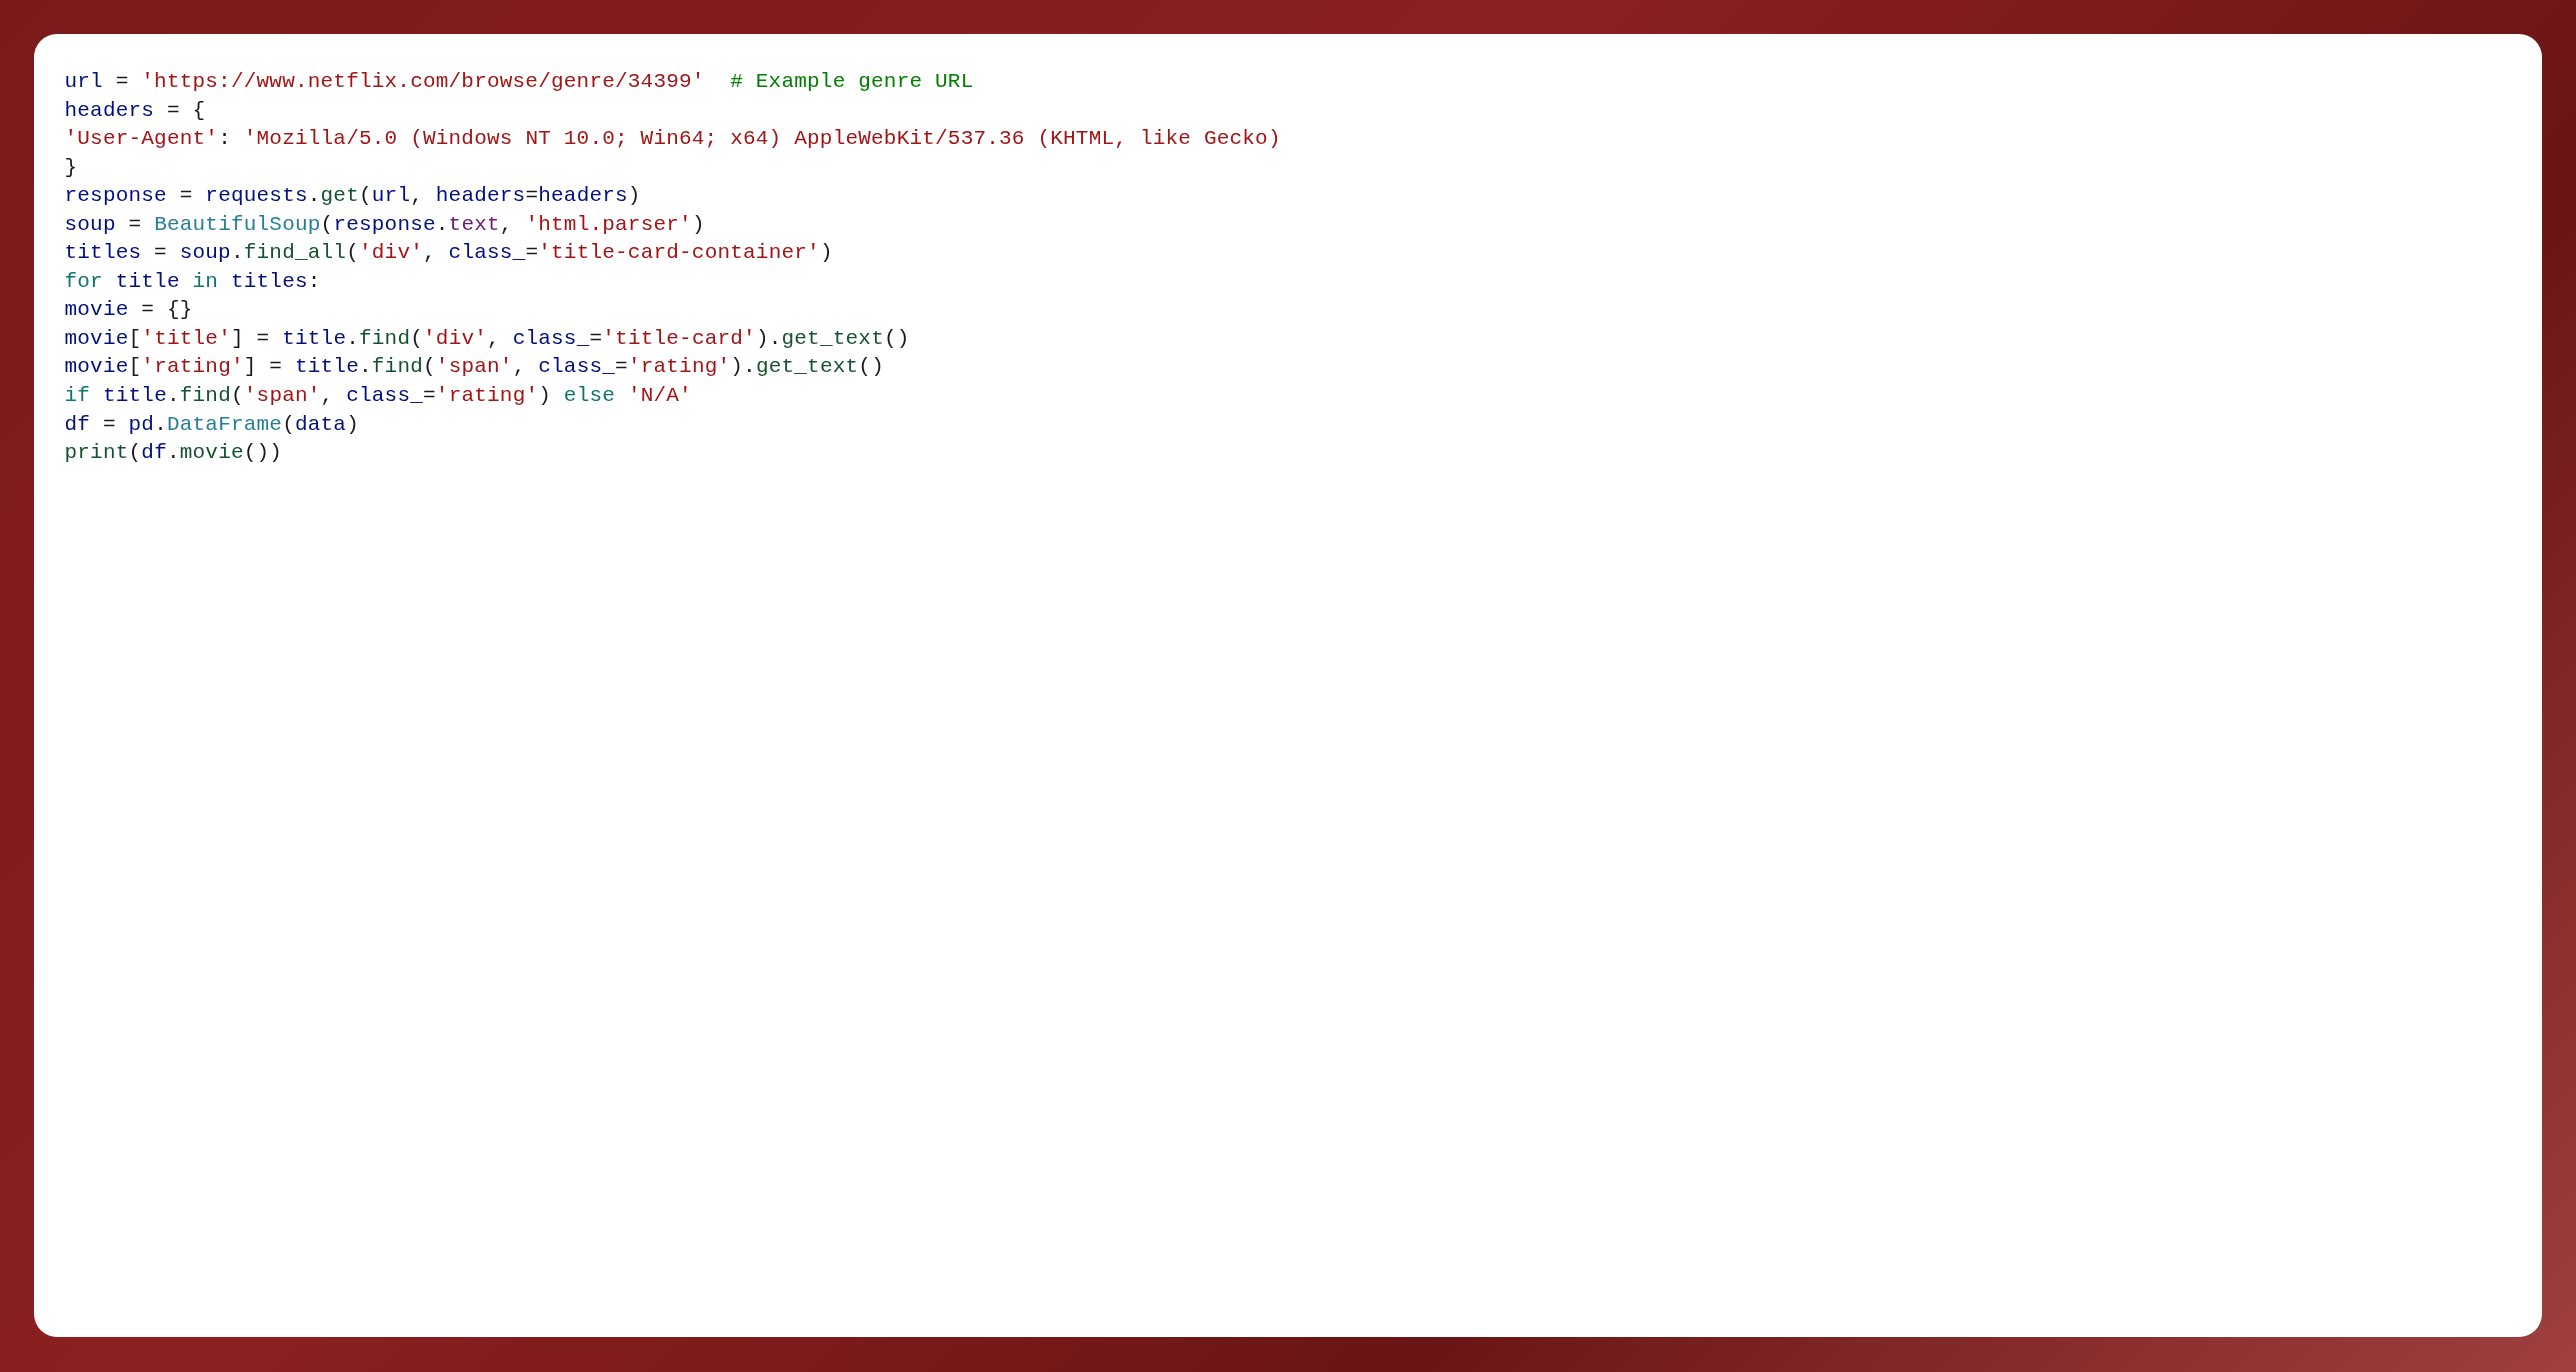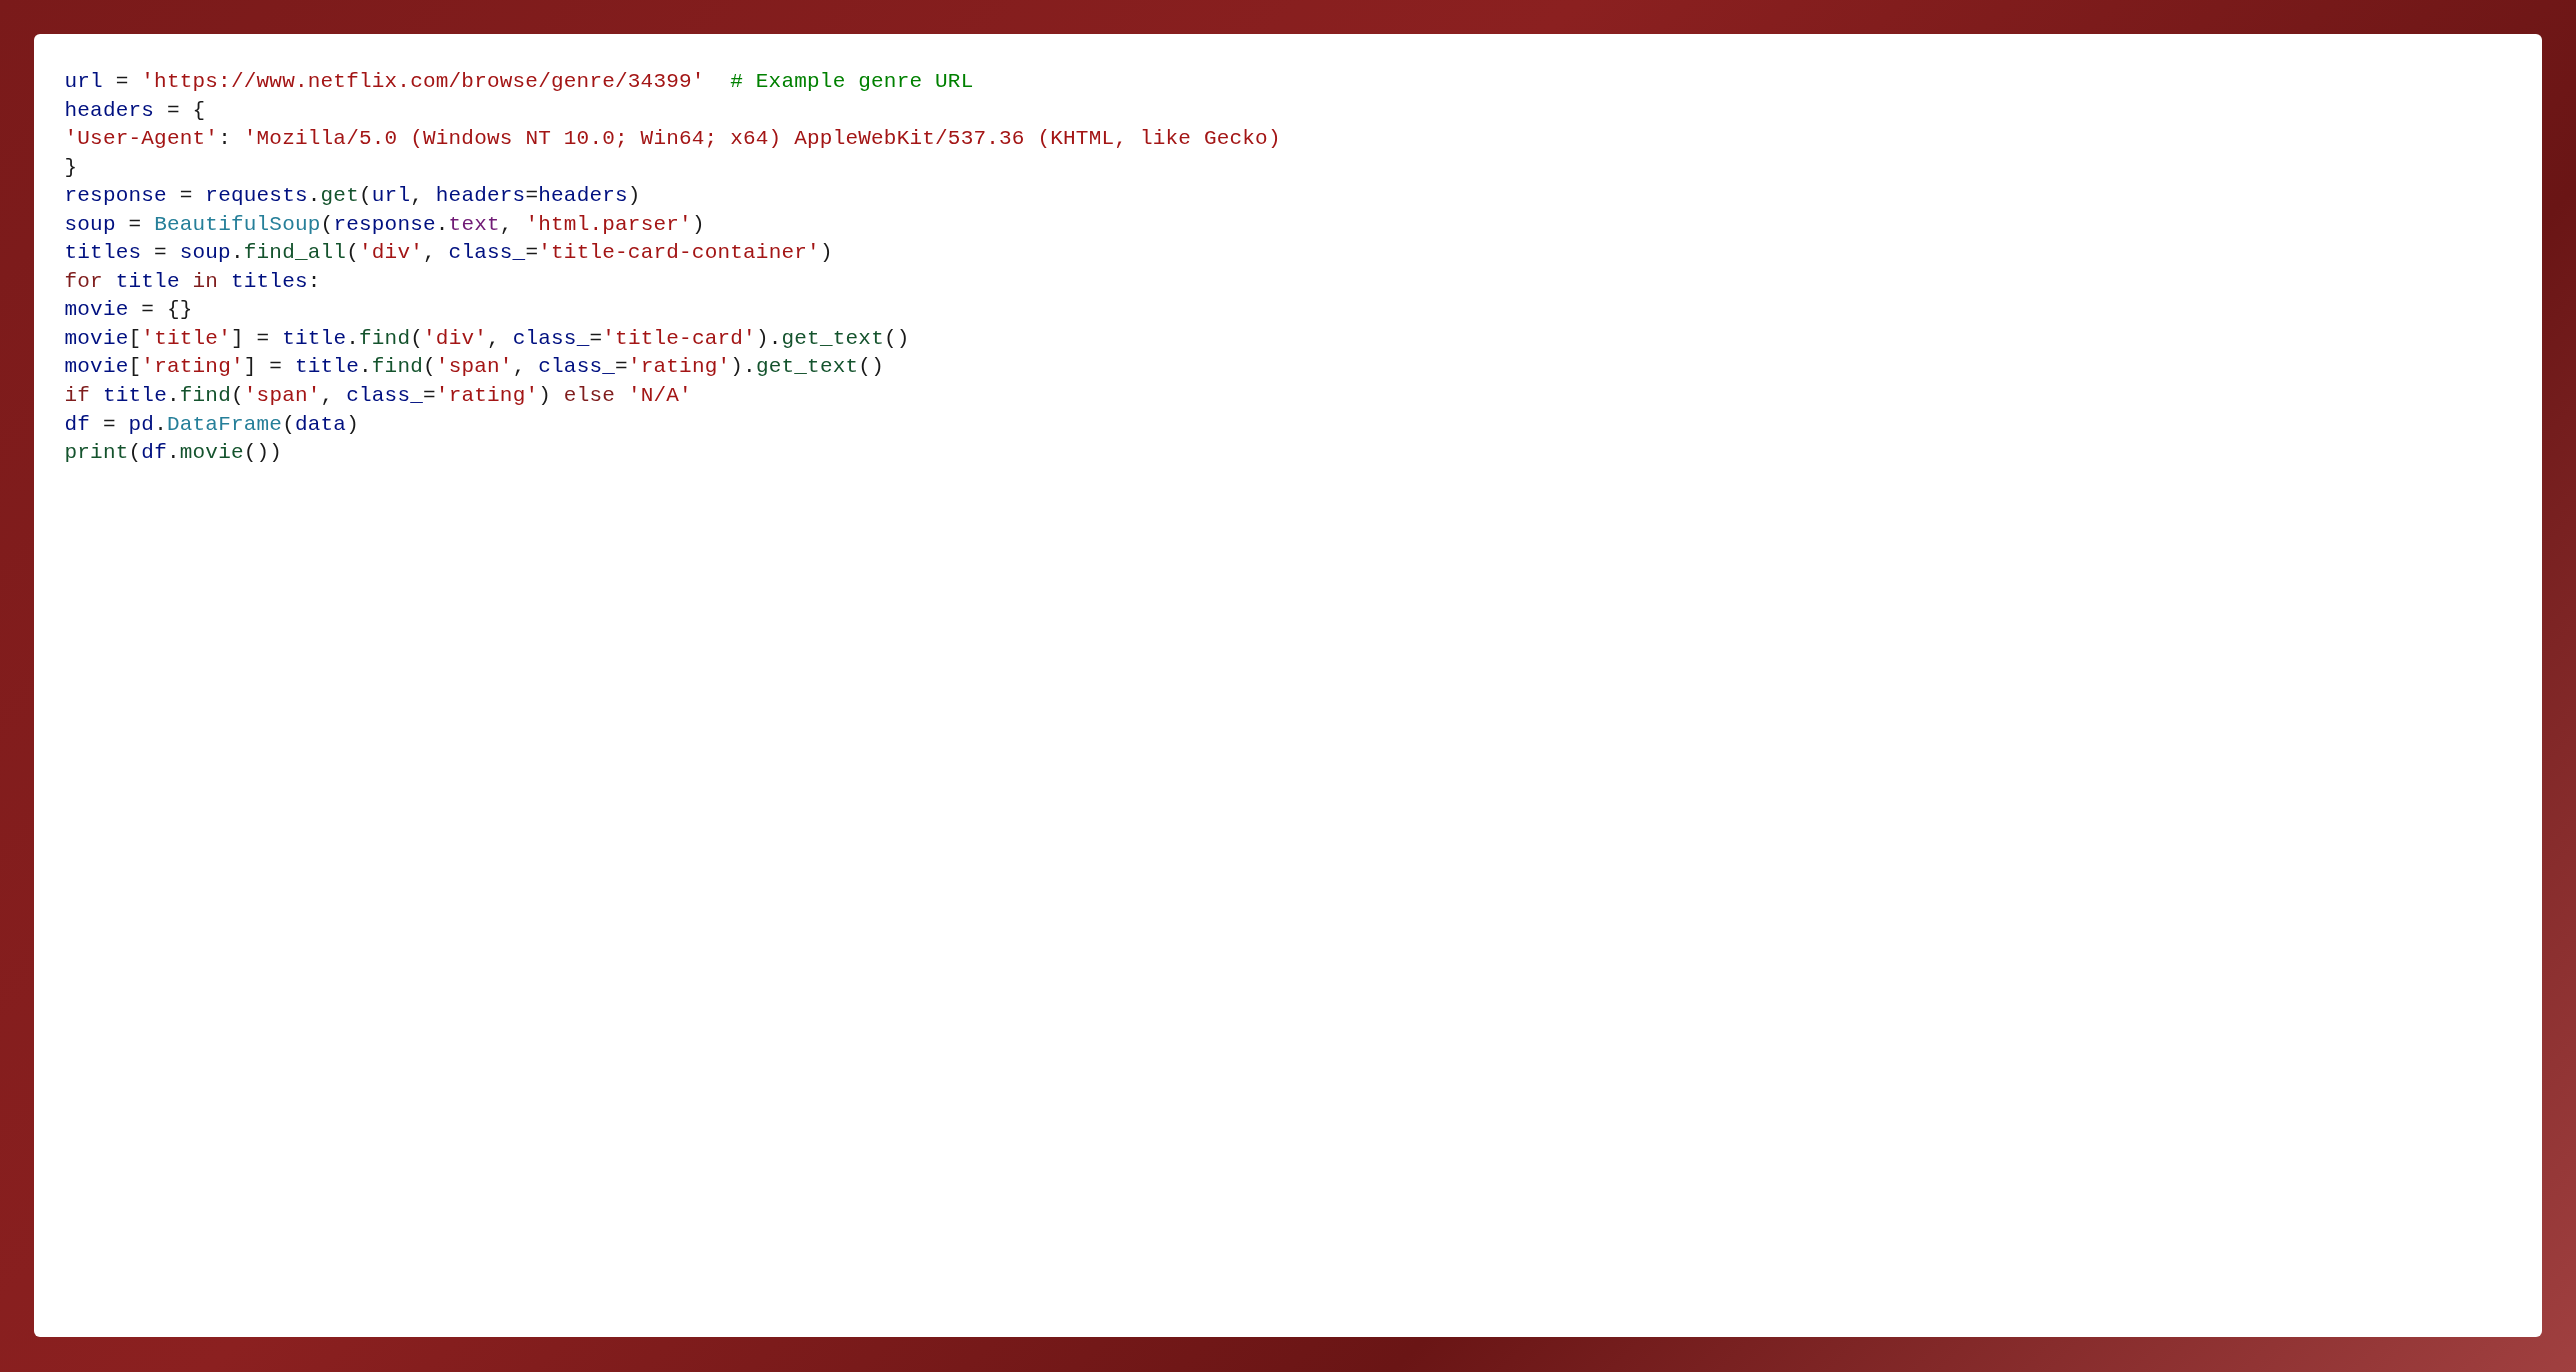--- a/index.html
+++ b/index.html
@@ -8,37 +8,37 @@
       box-sizing: border-box;
     }
     body {
       background: linear-gradient(135deg, #7a1a1a 0%, #8b2020 40%, #6a1515 70%, #a04040 100%);
       min-height: 100vh;
       padding: 34px;
       font-family: 'Consolas', 'Monaco', 'Courier New', monospace;
     }
     .code-container {
       background: #ffffff;
-      border-radius: 6px;
+      border-radius: 23px;
       padding: 34px 30.5px 38px 30.5px;
       width: 100%;
       min-height: calc(100vh - 69px);
     }
     .code-line {
       font-size: 21px;
       line-height: 1.36;
       white-space: pre-wrap;
       word-wrap: break-word;
       color: #1a1a1a;
       font-family: 'Consolas', 'Monaco', 'Courier New', monospace;
       letter-spacing: 0.2px;
     }
     .token-string { color: #a31515; }
     .token-number { color: #098658; }
-    .token-keyword-purple { color: #7f1d1d; }
+    .token-keyword-purple { color: #0f766e; }
     .token-function { color: #14532d; }
     .token-comment { color: #008000; }
     .token-variable { color: #001080; }
     .token-property { color: #701a75; }
     .token-punct { color: #1a1a1a; }
     .token-operator { color: #1a1a1a; }
     .token-classname { color: #267f99; }
   </style>
 </head>
 <body>

